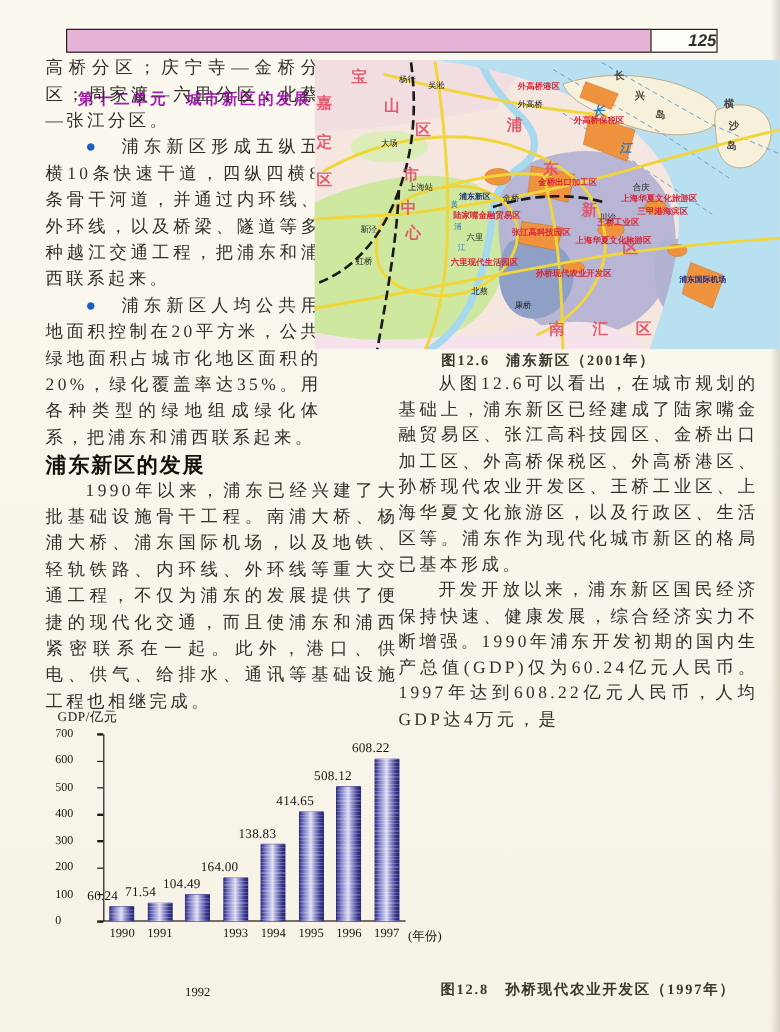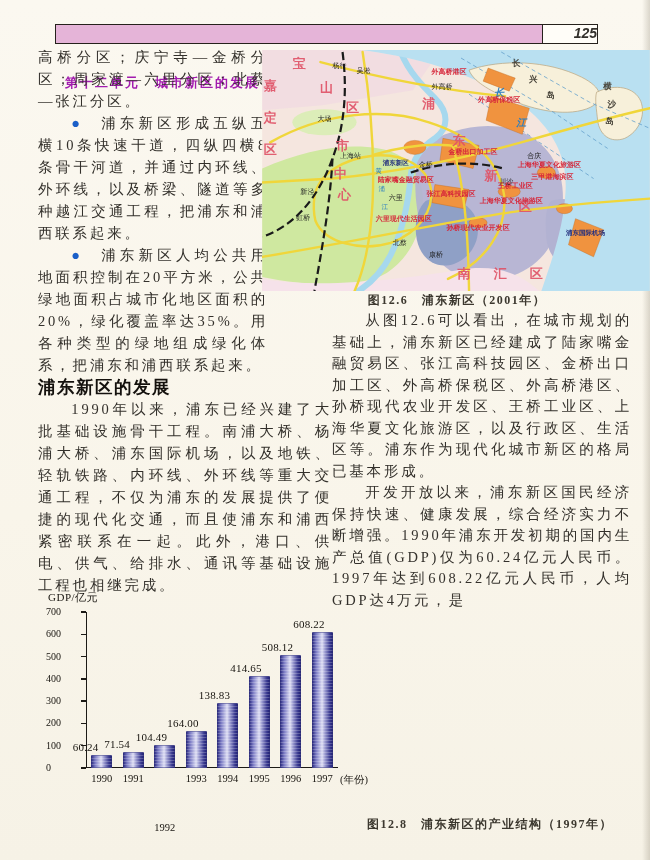--- a/index.html
+++ b/index.html
@@ -220,14 +220,14 @@
       <div class="gdp-xlab" style="left: 199.25px; top: 183px; width: 40px;">1995</div>
       <div class="gdp-bar" style="left: 240.25px; top: 64.7618px; width: 21px; height: 113.238px; background: repeating-linear-gradient(rgba(255, 255, 255, 0.22) 0px, rgba(255, 255, 255, 0.22) 1px, rgba(0, 0, 0, 0) 1px, rgba(0, 0, 0, 0) 3px), linear-gradient(90deg, rgb(35, 35, 122) 0%, rgb(123, 123, 196) 20%, rgb(222, 222, 244) 48%, rgb(154, 154, 208) 62%, rgb(58, 58, 144) 85%, rgb(29, 29, 110) 100%);"></div>
       <div class="gdp-val" style="left: 221.75px; top: 50.7618px; width: 58px;">508.12</div>
       <div class="gdp-xlab" style="left: 230.75px; top: 183px; width: 40px;">1996</div>
       <div class="gdp-bar" style="left: 271.75px; top: 42.4538px; width: 21px; height: 135.546px; background: repeating-linear-gradient(rgba(255, 255, 255, 0.22) 0px, rgba(255, 255, 255, 0.22) 1px, rgba(0, 0, 0, 0) 1px, rgba(0, 0, 0, 0) 3px), linear-gradient(90deg, rgb(35, 35, 122) 0%, rgb(123, 123, 196) 20%, rgb(222, 222, 244) 48%, rgb(154, 154, 208) 62%, rgb(58, 58, 144) 85%, rgb(29, 29, 110) 100%);"></div>
       <div class="gdp-val" style="left: 253.25px; top: 28.4538px; width: 58px;">608.22</div>
       <div class="gdp-xlab" style="left: 262.25px; top: 183px; width: 40px;">1997</div>
       <div class="gdp-xlab" style="left: 300px; top: 183px; width: 46px; text-align: left;">(年份)</div>
     </div>
 
-  <div class="fig-cap" style="left:355px;top:816px;width:270px;">图12.8　浦东新区的产业结构（1997年）</div>
+  <div class="fig-cap" style="left:355px;top:816px;width:270px;">图12.8　孙桥现代农业开发区（1997年）</div>
 </div>
 
 </body></html>

